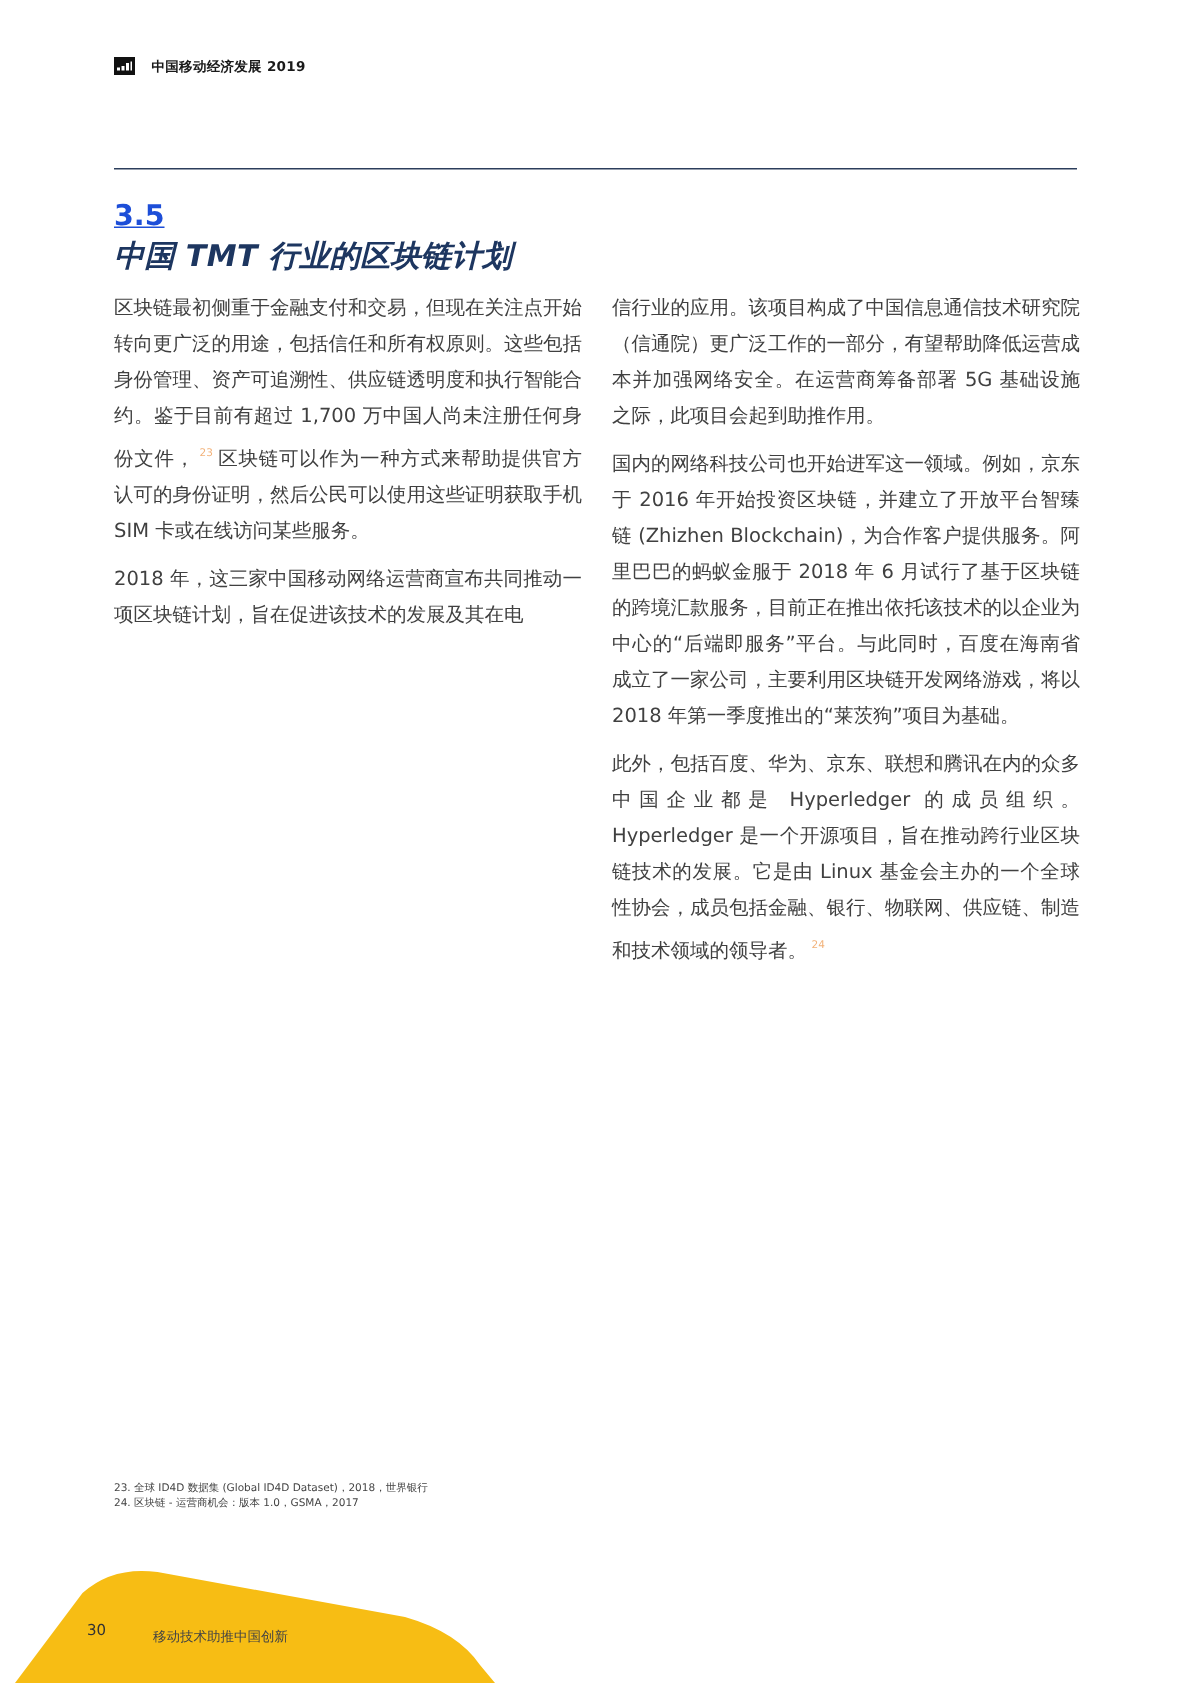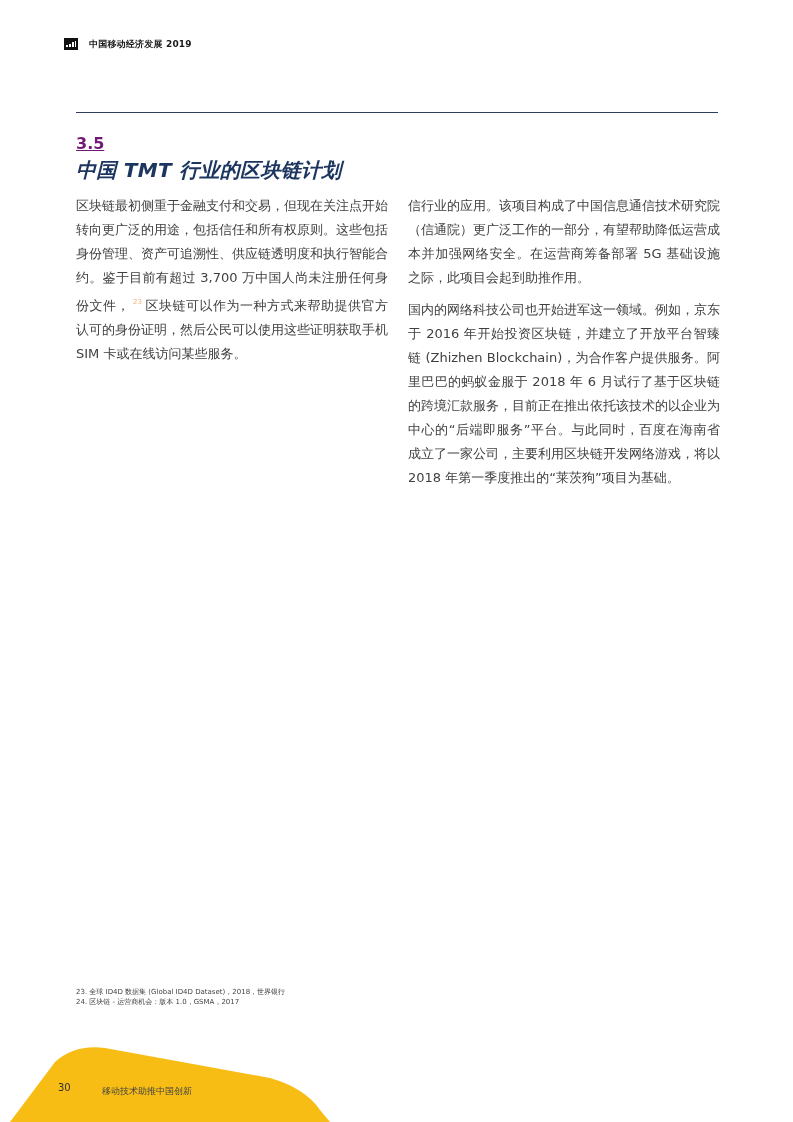--- a/index.html
+++ b/index.html
@@ -2,32 +2,32 @@
 <html><head>
   <meta charset="utf-8">
   <style>
     html, body { margin: 0; padding: 0; }
     body {
       width: 793px; height: 1122px; position: relative; overflow: hidden;
       background: #ffffff;
       font-family: "DejaVu Sans", "Liberation Sans", sans-serif;
       color: #3a3a3a;
     }
-    .header { position: absolute; left: 64px; top: 38px; display: flex; align-items: flex-start; }
+    .header { position: absolute; left: 76px; top: 38px; display: flex; align-items: flex-start; }
     .logo {
       width: 14px; height: 12px; background: #111; position: relative; margin-right: 11px;
     }
     .logo i { position: absolute; bottom: 3px; width: 2px; background: #fff; }
     .logo i:nth-child(1){ left: 2px; height: 2px; }
     .logo i:nth-child(2){ left: 5px; height: 3px; }
     .logo i:nth-child(3){ left: 8px; height: 5px; }
     .logo i:nth-child(4){ left: 11px; height: 6px; width: 1px;}
     .header-title { font-size: 9px; font-weight: bold; color: #1a1a1a; letter-spacing: 0.2px; }
     .rule { position: absolute; left: 76px; top: 112px; width: 642px; height: 1px; background: #2c3e5c; }
-    .sec-num { position: absolute; left: 76px; top: 134px; font-size: 16px; font-weight: bold; color: #701a75; line-height: 20px; text-decoration: underline; }
+    .sec-num { position: absolute; left: 76px; top: 134px; font-size: 19px; font-weight: bold; color: #1d4ed8; line-height: 20px; text-decoration: underline; }
     .sec-title { position: absolute; left: 76px; top: 157px; font-size: 20px; font-weight: bold; color: #1d3660; line-height: 26px; letter-spacing: 0.3px; font-style: italic; }
     .col { position: absolute; top: 194px; width: 312px; font-size: 13px; line-height: 24px; color: #404040; }
     .col.left { left: 76px; }
     .col.right { left: 408px; }
     .col p { margin: 0 0 8px 0; text-align: justify; }
     sup.fn { color: #f2b27a; font-size: 7px; vertical-align: 6px; margin: 16px 3px; }
     .footnotes { position: absolute; left: 76px; top: 987px; font-size: 7px; line-height: 10px; color: #444; }
     .yellow-shape { position: absolute; left: 0; top: 1040px; width: 400px; height: 82px; }
     .page-num { position: absolute; left: 58px; top: 1082px; font-size: 10px; color: #333; }
     .page-label { position: absolute; left: 102px; top: 1085px; font-size: 9px; color: #444; }
@@ -44,26 +44,28 @@
     </div>
   <span class="header-title">中国移动经济发展 2019</span>
 </div>
 
 <div class="rule"></div>
 
 <div class="sec-num">3.5</div>
 <div class="sec-title">中国 TMT 行业的区块链计划</div>
 
 <div class="col left">
-  <p><span>区块链最初侧重于金融支付和交易，但现在关注点开始转向更广泛的用途，包括信任和所有权原则。这些包括身份管理、资产可追溯性、供应链透明度和执行智能合约。鉴于目前有超过 3,700 万中国人尚未注册任何身份文件，</span><sup class="fn">23</sup><span>区块链可以作为一种方式来帮助提供官方认可的身份证明，然后公民可以使用这些证明获取手机 SIM 卡或在线访问某些服务。</span></p>
+  <p><span>区块链最初侧重于金融支付和交易，但现在关注点开始转向更广泛的用途，包括信任和所有权原则。这些包括身份管理、资产可追溯性、供应链透明度和执行智能合约。鉴于目前有超过 1,700 万中国人尚未注册任何身份文件，</span><sup class="fn">23</sup><span>区块链可以作为一种方式来帮助提供官方认可的身份证明，然后公民可以使用这些证明获取手机 SIM 卡或在线访问某些服务。</span></p>
+  <p><span>2018 年，这三家中国移动网络运营商宣布共同推动一项区块链计划，旨在促进该技术的发展及其在电</span></p>
 </div>
 
 <div class="col right">
   <p><span>信行业的应用。该项目构成了中国信息通信技术研究院（信通院）更广泛工作的一部分，有望帮助降低运营成本并加强网络安全。在运营商筹备部署 5G 基础设施之际，此项目会起到助推作用。</span></p>
   <p><span>国内的网络科技公司也开始进军这一领域。例如，京东于 2016 年开始投资区块链，并建立了开放平台智臻链 (Zhizhen Blockchain)，为合作客户提供服务。阿里巴巴的蚂蚁金服于 2018 年 6 月试行了基于区块链的跨境汇款服务，目前正在推出依托该技术的以企业为中心的“后端即服务”平台。与此同时，百度在海南省成立了一家公司，主要利用区块链开发网络游戏，将以 2018 年第一季度推出的“莱茨狗”项目为基础。</span></p>
+  <p><span>此外，包括百度、华为、京东、联想和腾讯在内的众多中国企业都是 Hyperledger 的成员组织。Hyperledger 是一个开源项目，旨在推动跨行业区块链技术的发展。它是由 Linux 基金会主办的一个全球性协会，成员包括金融、银行、物联网、供应链、制造和技术领域的领导者。</span><sup class="fn">24</sup></p>
 </div>
 
 <div class="footnotes">
   <div>23. 全球 ID4D 数据集 (Global ID4D Dataset)，2018，世界银行</div>
   <div>24. 区块链 - 运营商机会：版本 1.0，GSMA，2017</div>
 </div>
 
 <svg class="yellow-shape" viewBox="0 0 400 82" preserveAspectRatio="none">
   <path d="M10 82 L55 22 Q75 4 105 8 L270 38 Q305 48 320 70 L330 82 Z" fill="#f7bd14"></path>
 </svg>

